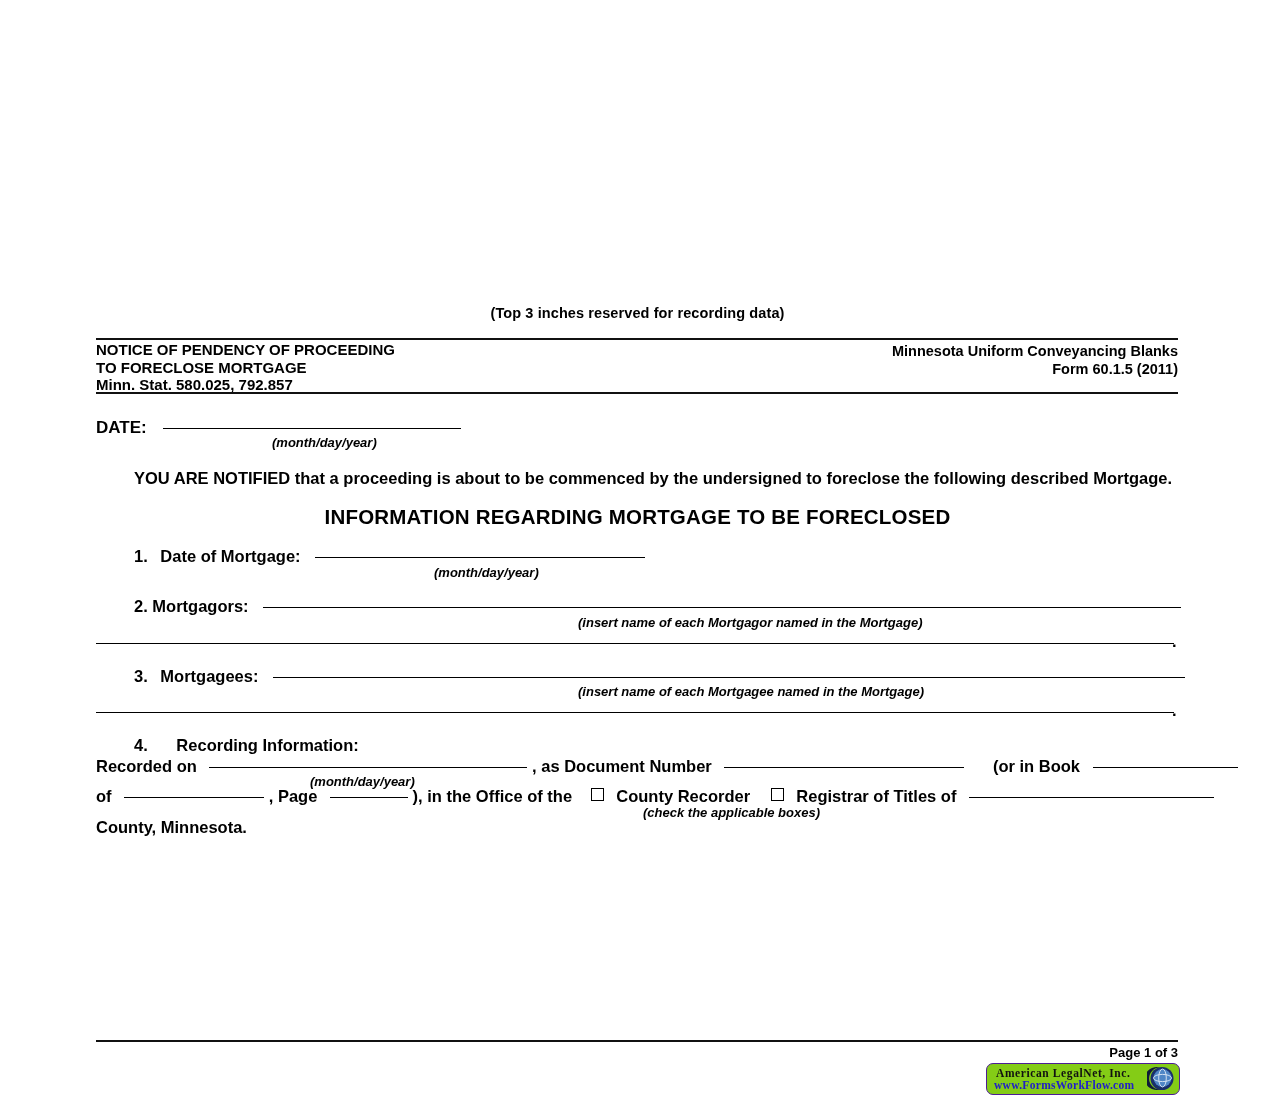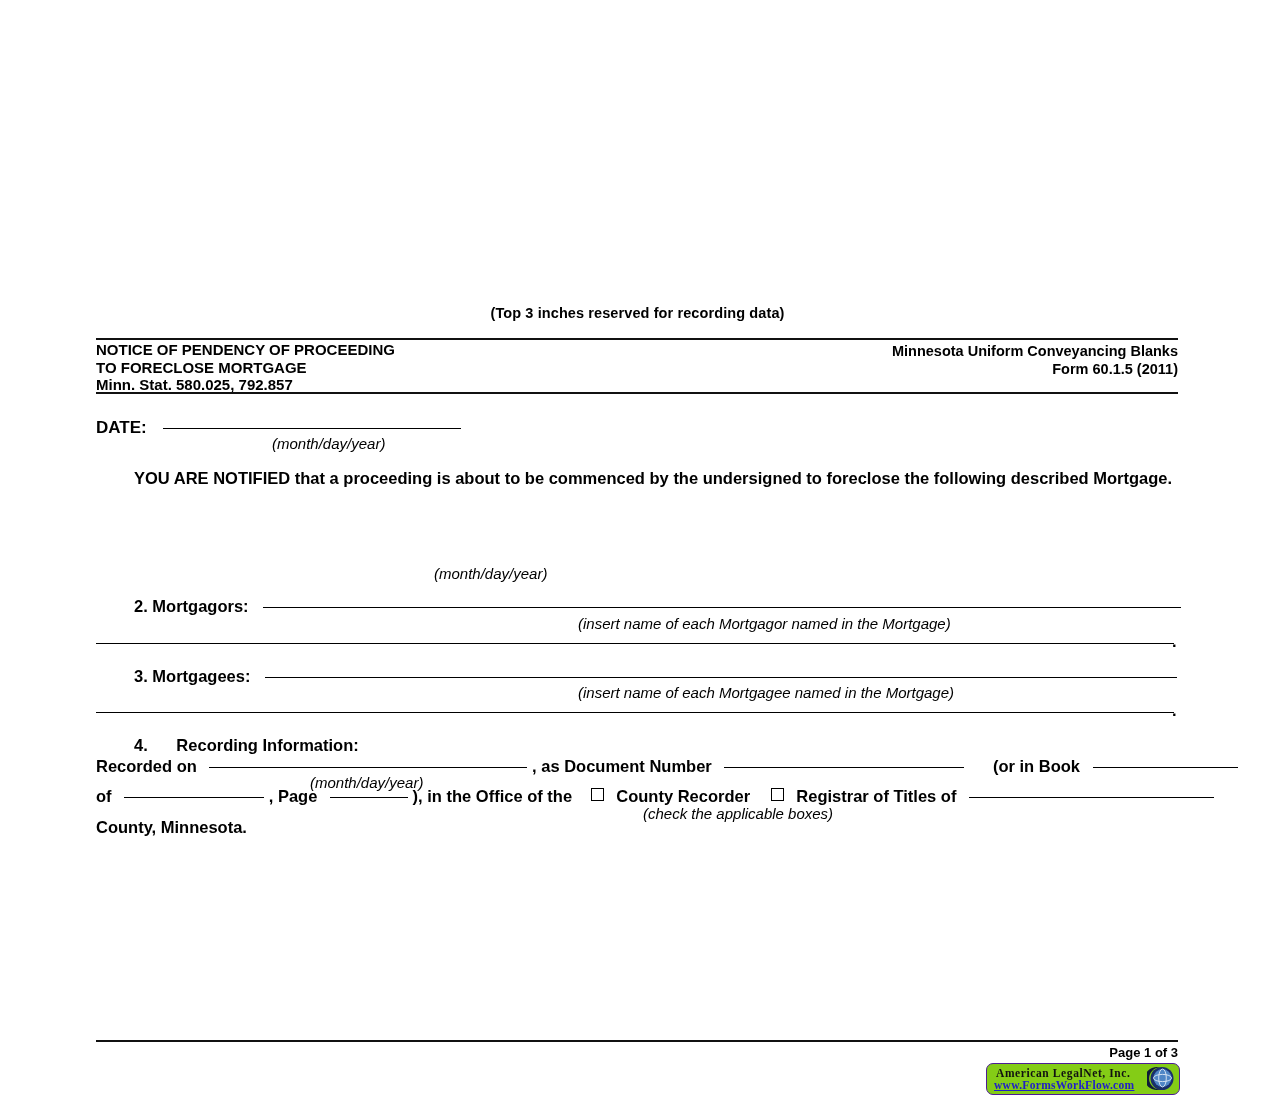--- a/index.html
+++ b/index.html
@@ -80,22 +80,22 @@
   .date-row .lbl { display: inline-block; }
   .rule {
     display: inline-block;
     border-bottom: 1.6px solid #000;
     height: 1px;
     vertical-align: 4px;
   }
   .hint {
     position: absolute;
     font-style: italic;
-    font-weight: normal;
-    font-size: 15px;
+    font-weight: bold;
+    font-size: 13px;
     white-space: nowrap;
   }
   .hint-date { left: 272px; top: 435px; }
 
   
   .notified {
     position: absolute;
     left: 134px;
     top: 469px;
     font-size: 16.5px;
@@ -233,21 +233,20 @@
   }
   .logo-url {
     position: absolute;
     left: 7px;
     top: 15px;
     font-family: "Liberation Serif", serif;
     font-size: 11.5px;
     font-weight: bold;
     letter-spacing: 0.3px;
     color: #2020c8;
-    text-decoration: underline;
     white-space: nowrap;
   }
   .logo-mark {
     position: absolute;
     right: 4px;
     top: 1px;
     width: 28px;
     height: 27px;
   }
 </style>
@@ -274,35 +273,41 @@
   <div class="hr hr-mid"></div>
 
   <div class="date-row">
     <span class="lbl">DATE:</span>
     <span class="rule" style="width:298px; margin-left:12px;"></span>
   </div>
   <div class="hint hint-date">(month/day/year)</div>
 
   <div class="notified">YOU ARE NOTIFIED that a proceeding is about to be commenced by the undersigned to foreclose the following described Mortgage.</div>
 
-
+  <div class="section-title">INFORMATION REGARDING MORTGAGE TO BE FORECLOSED</div>
+
+  <div class="item item-1">
+    <span>1.</span>
+    <span style="margin-left:8px;">Date of Mortgage:</span>
+    <span class="rule" style="width:330px; margin-left:10px;"></span>
+  </div>
   <div class="hint hint-1">(month/day/year)</div>
 
   <div class="item item-2">
     <span>2.</span>
     <span style="">Mortgagors:</span>
     <span class="rule" style="width:918px; margin-left:10px;"></span>
   </div>
   <div class="hint hint-2">(insert name of each Mortgagor named in the Mortgage)</div>
   <div class="cont-rule cont-2"></div>
   <div class="cont-dot dot-2">.</div>
 
   <div class="item item-3">
     <span>3.</span>
-    <span style="">Mortgagees:</span>
+    <span style="margin-left:8px;">Mortgagees:</span>
     <span class="rule" style="width:912px; margin-left:10px;"></span>
   </div>
   <div class="hint hint-3">(insert name of each Mortgagee named in the Mortgage)</div>
   <div class="cont-rule cont-3"></div>
   <div class="cont-dot dot-3">.</div>
 
   <div class="item item-4">
     <span>4.</span>
     <span style="margin-left:24px;">Recording Information:</span>
   </div>

